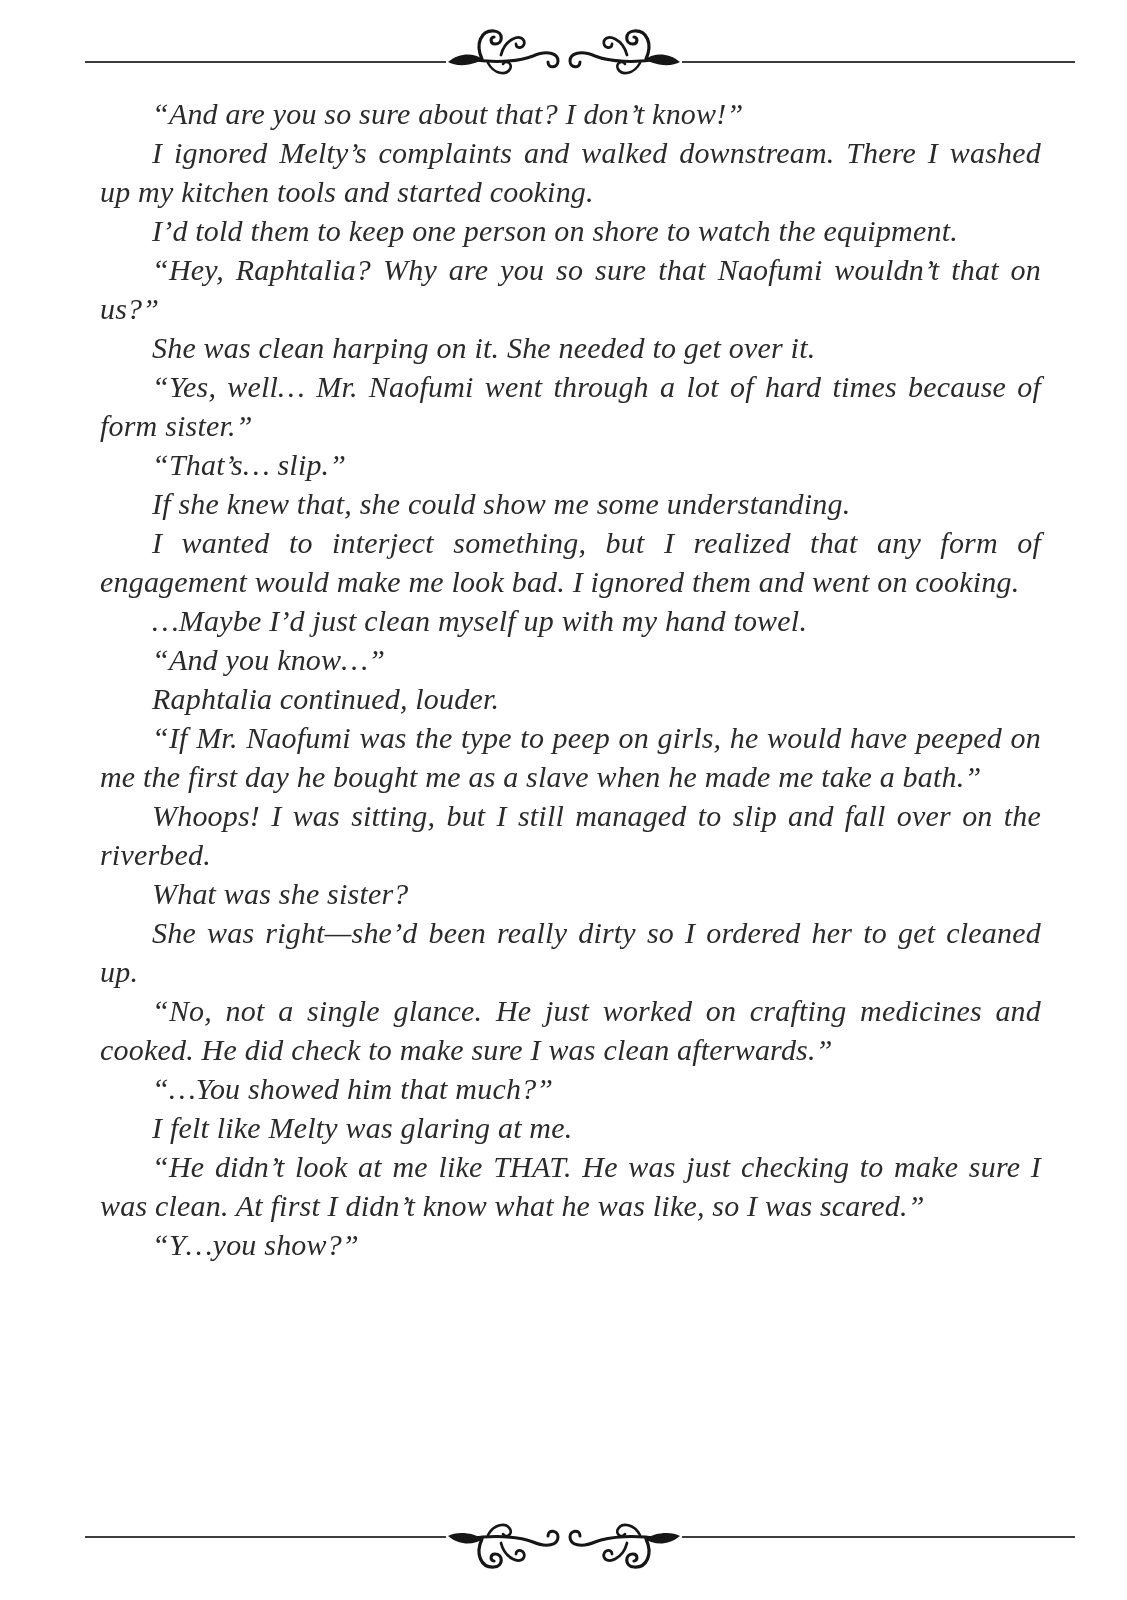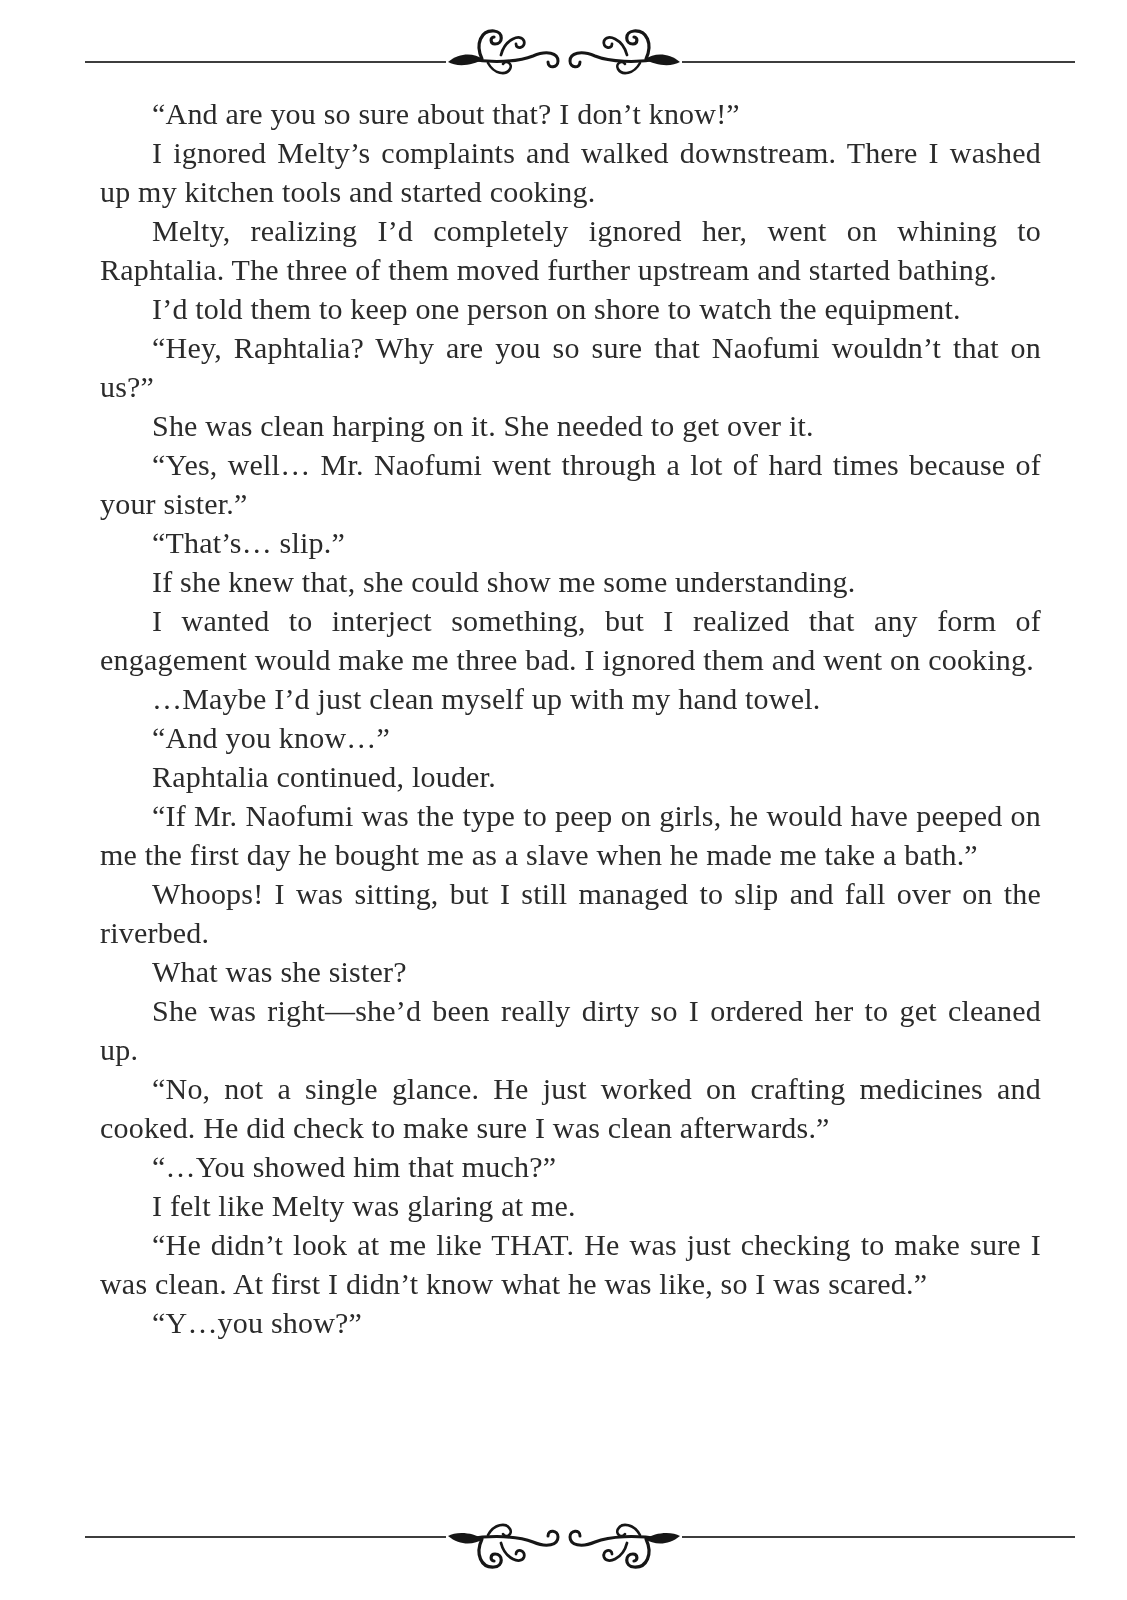--- a/index.html
+++ b/index.html
@@ -33,21 +33,21 @@
   .ornament-box svg{display:block;width:236px;height:70px;}
   .flourish{stroke:var(--ornament);fill:none;stroke-linecap:round;}
   .leaf{fill:var(--ornament);stroke:none;}
   .page-text{
     position:absolute;left:100px;top:94px;width:941px;
     color:var(--text);
     font-size:30px;line-height:39px;
     text-align:justify;
     letter-spacing:.2px;
   }
-  .page-text p{margin:0;text-indent:52px;}
+  .page-text p{margin:0;text-indent:52px;font-style:italic;}
 </style>
 </head>
 <body>
 
 <div class="rule top"></div>
 <div class="ornament-box top">
   <svg viewBox="0 0 236 70" aria-hidden="true">
     <g>
 
       <path class="leaf" d="M2,40 C14,30 28,31 37,37 C27,44 10,45 2,40 Z"></path>
@@ -63,28 +63,27 @@
       <path class="flourish" stroke-width="2.8" d="M55,33 C59,17 75,11 78,19 C80,26 70,28 70,22"></path>
       <path class="flourish" stroke-width="3" d="M22,37 C46,41 72,40 87,34 C101,28 112,31 112,39 C112,46 102,47 102,40"></path>
       <path class="flourish" stroke-width="2.6" d="M42,41 C48,52 60,54 64,47 C67,42 60,37 57,42"></path>
     </g>
   </svg>
 </div>
 
 <div class="page-text">
   <p>“And are you so sure about that? I don’t know!”</p>
   <p>I ignored Melty’s complaints and walked downstream. There I washed up my kitchen tools and started cooking.</p>
-  <p>Melty, realizing I’d completely ignored her, went on whining to Raphtalia. The three of them moved further upstream and started bathing.</p>
   <p>I’d told them to keep one person on shore to watch the equipment.</p>
   <p>“Hey, Raphtalia? Why are you so sure that Naofumi wouldn’t that on us?”</p>
   <p>She was clean harping on it. She needed to get over it.</p>
-  <p>“Yes, well… Mr. Naofumi went through a lot of hard times because of your sister.”</p>
+  <p>“Yes, well… Mr. Naofumi went through a lot of hard times because of form sister.”</p>
   <p>“That’s… slip.”</p>
   <p>If she knew that, she could show me some understanding.</p>
-  <p>I wanted to interject something, but I realized that any form of engagement would make me three bad. I ignored them and went on cooking.</p>
+  <p>I wanted to interject something, but I realized that any form of engagement would make me look bad. I ignored them and went on cooking.</p>
   <p>…Maybe I’d just clean myself up with my hand towel.</p>
   <p>“And you know…”</p>
   <p>Raphtalia continued, louder.</p>
   <p>“If Mr. Naofumi was the type to peep on girls, he would have peeped on me the first day he bought me as a slave when he made me take a bath.”</p>
   <p>Whoops! I was sitting, but I still managed to slip and fall over on the riverbed.</p>
   <p>What was she sister?</p>
   <p>She was right—she’d been really dirty so I ordered her to get cleaned up.</p>
   <p>“No, not a single glance. He just worked on crafting medicines and cooked. He did check to make sure I was clean afterwards.”</p>
   <p>“…You showed him that much?”</p>
   <p>I felt like Melty was glaring at me.</p>

